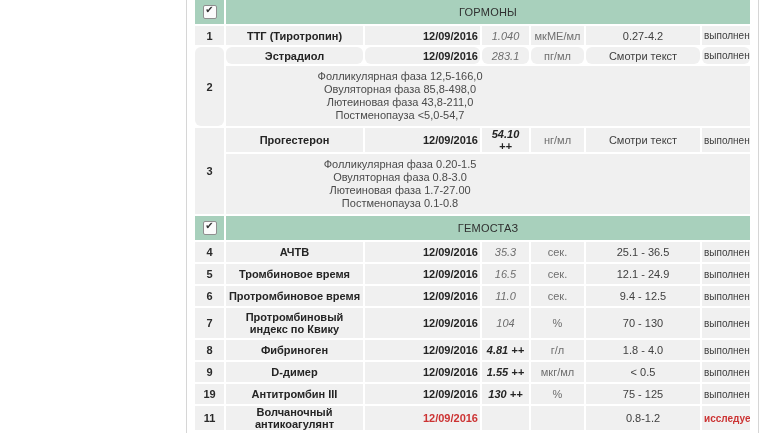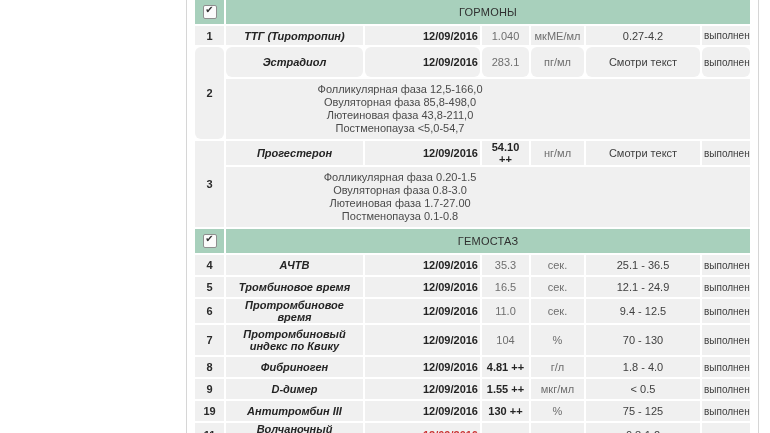--- a/index.html
+++ b/index.html
@@ -15,26 +15,26 @@
   }
   table.results{
     table-layout:fixed;width:559px;border-collapse:separate;border-spacing:2px;
     font-size:11px;color:#222;
   }
   td{overflow:hidden;}
   
   td{background:#f0f0f0;text-align:center;vertical-align:middle;padding:0 2px;box-sizing:border-box;}
   tr.sec-h td{background:#a8d0bc;height:24px;}
   .sec-title{font-weight:normal;color:#2f2f2f;letter-spacing:.2px;}
-  .h19 td{height:19px;} .h15 td{height:30px;border-radius:6px;} .h20 td{height:20px;}
+  .h19 td{height:19px;} .h15 td{height:17px;border-radius:6px;} .h20 td{height:20px;}
   .h30 td{height:30px;} .h16 td{height:16px;margin-top:20px;} .h60 td{height:60px;}
   .num{font-weight:bold;color:#2a2a2a;}
-  .name{font-weight:bold;color:#242424;line-height:12px;font-style:italic;}
+  .name{font-weight:bold;color:#242424;line-height:12px;}
   .date{font-weight:bold;color:#242424;text-align:right;}
-  .result{color:#6e6e6e;}
+  .result{color:#6e6e6e;font-style:italic;}
   .result.abn{color:#242424;font-weight:bold;}
   .units{color:#6e6e6e;}
   .ref{color:#404040;}
   .status{color:#404040;font-size:10px;}
   .red{color:#cc3333;}
   .status.red{font-weight:bold;}
   td.ref-lines{
     text-align:center;padding-right:178px;color:#4a4a4a;line-height:13px;font-size:11px;
     vertical-align:middle;
   }

